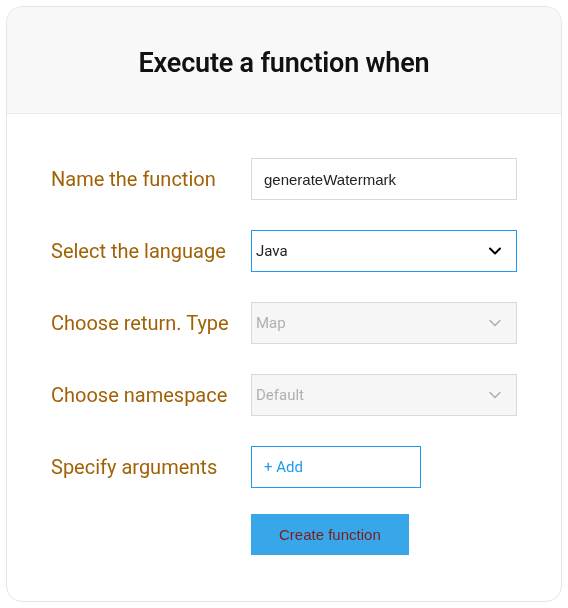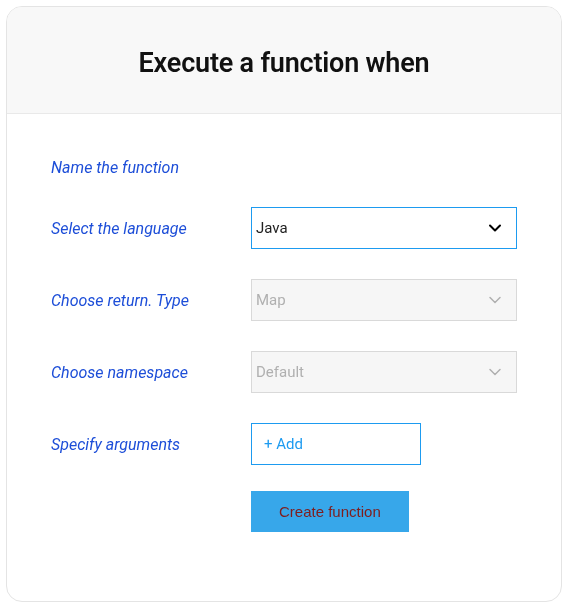--- a/index.html
+++ b/index.html
@@ -41,23 +41,22 @@
     .form-row {
       display: flex;
       align-items: center;
       margin-bottom: 30px;
     }
     .form-row.tight {
       margin-bottom: 26px;
     }
     .form-label {
       width: 200px;
-      font-size: 16px;
-      color: #1d4ed8;
-      font-style: italic;
+      font-size: 20px;
+      color: #a16207;
     }
     .form-control-wrap {
       flex: 1;
     }
     .input-text {
       width: 100%;
       height: 42px;
       border: 1px solid #d9d9d9;
       background: #fff;
       font-size: 15px;
@@ -139,20 +138,23 @@
 <body>
 
 <div class="card">
   <div class="card-header">
     <h1>Execute a function when</h1>
   </div>
   <div class="card-body">
 
     <div class="form-row">
       <div class="form-label">Name the function</div>
+      <div class="form-control-wrap">
+        <input type="text" class="input-text" value="generateWatermark" style="">
+      </div>
     </div>
 
     <div class="form-row">
       <div class="form-label">Select the language</div>
       <div class="form-control-wrap">
         <div class="select-wrap">
           <div class="select-box active">
             <span>Java</span>
             <span class="chevron">
               <svg width="14" height="14" viewBox="0 0 14 14">

